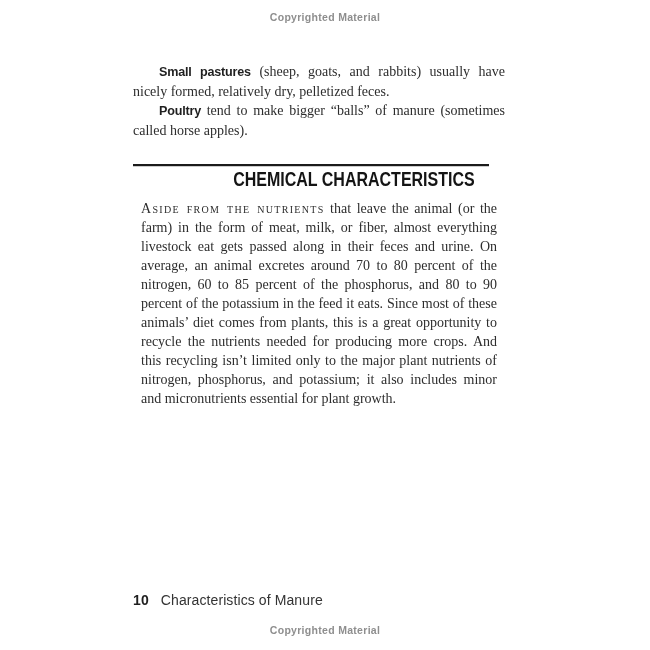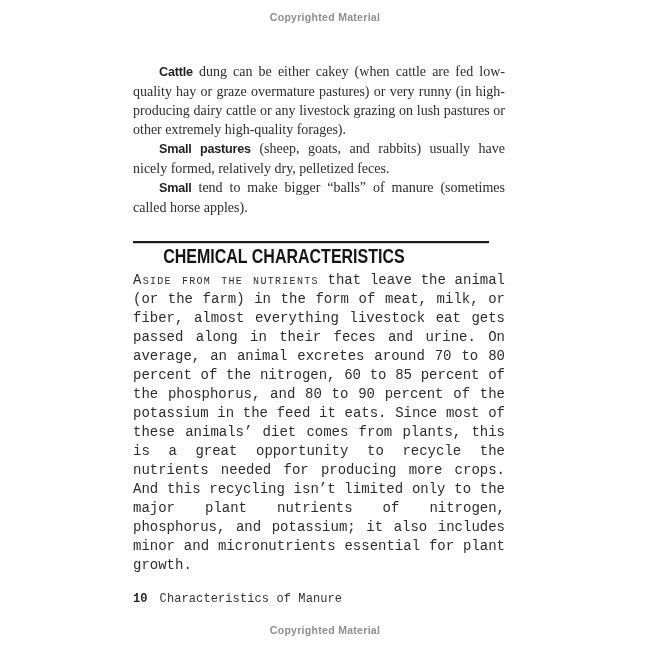--- a/index.html
+++ b/index.html
@@ -52,75 +52,73 @@
   }
 
   .section-divider {
     height: 2px;
     background: #1b1b1b;
     border-bottom: 1px solid #cccccc;
     width: 356px;
     margin: 24px 0 3px 0;
   }
   .section-heading {
-    text-align: left;
+    text-align: right;
     margin: 0 0 3px 0;
     height: 21px;
   }
   .section-heading .heading-inner {
     display: inline-block;
     font-family: "Liberation Sans", sans-serif;
     font-weight: bold;
     font-size: 20px;
     color: #141414;
     letter-spacing: 0px;
     transform: scaleX(0.8);
     transform-origin: center;
     white-space: nowrap;
   }
   .section-para {
-    margin: 0;
+    margin: 8px;
     text-indent: 0;
-    font-family: Liberation Mono, monospace;
   }
   .smallcaps-lead {
     font-variant: small-caps;
     letter-spacing: 1.3px;
     color: #2d2d2d;
   }
 
   .footer {
     position: absolute;
     left: 133px;
     top: 592px;
     width: 372px;
-    font-family: Liberation Mono, monospace;
-    font-size: 12px;
+    font-family: Liberation Sans, sans-serif;
+    font-size: 14px;
     color: #333333;
     letter-spacing: 0.1px;
   }
   .footer .page-number {
     font-weight: bold;
     margin-right: 12px;
     color: #1f1f1f;
   }
 </style>
 </head>
 <body>
 
 <div class="page">
 
   <div class="copyright top">Copyrighted Material</div>
 
   <div class="text-block">
 
     <div>
-        <p class="para"><b class="lead">Cattle</b><span> dung can be either cakey (when cattle are fed low-quality hay or graze overmature pastures) or very runny (in high-producing dairy cattle or any livestock grazing on lush pastures or other extremely high-quality forages).</span></p>
         <p class="para"><b class="lead">Small pastures</b><span> (sheep, goats, and rabbits) usually have nicely formed, relatively dry, pelletized feces.</span></p>
-        <p class="para"><b class="lead">Small</b><span> tend to make bigger “balls” of manure (sometimes called horse apples).</span></p>
+        <p class="para"><b class="lead">Poultry</b><span> tend to make bigger “balls” of manure (sometimes called horse apples).</span></p>
       </div>
 
     <div class="section-divider"></div>
 
     <h2 class="section-heading"><span class="heading-inner">CHEMICAL CHARACTERISTICS</span></h2>
 
     <p class="section-para"><span class="smallcaps-lead">Aside from the nutrients</span><span> that leave the animal (or the farm) in the form of meat, milk, or fiber, almost everything livestock eat gets passed along in their feces and urine. On average, an animal excretes around 70 to 80 percent of the nitrogen, 60 to 85 percent of the phosphorus, and 80 to 90 percent of the potassium in the feed it eats. Since most of these animals’ diet comes from plants, this is a great opportunity to recycle the nutrients needed for producing more crops. And this recycling isn’t limited only to the major plant nutrients of nitrogen, phosphorus, and potassium; it also includes minor and micronutrients essential for plant growth.</span></p>
 
   </div>
 

